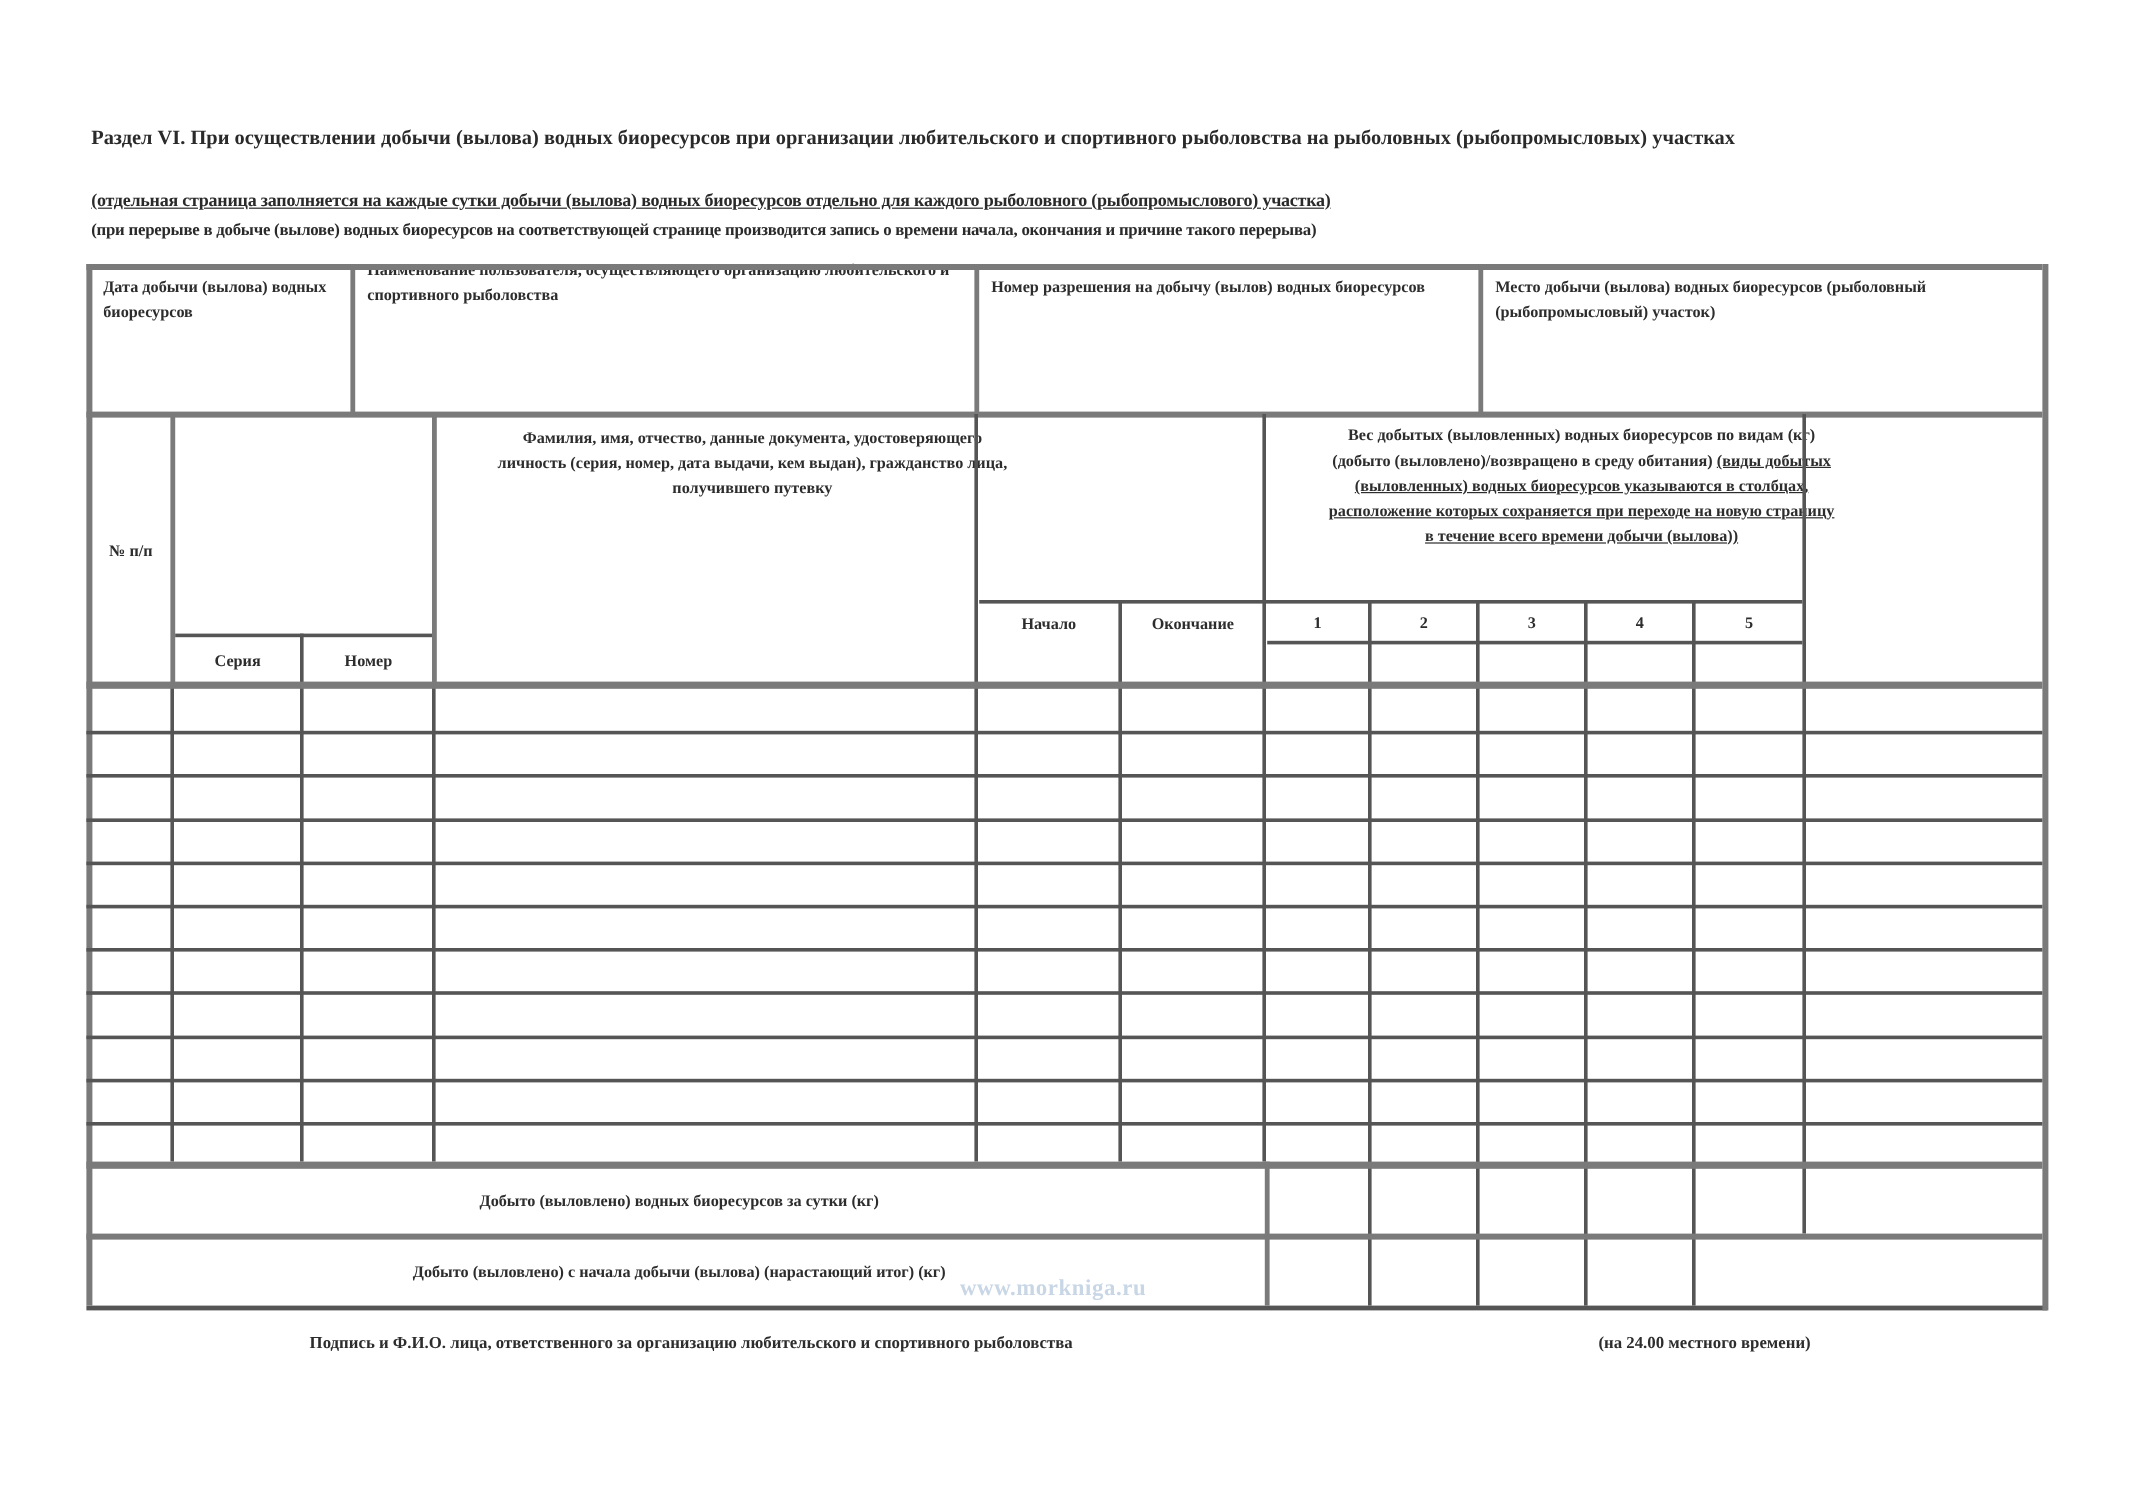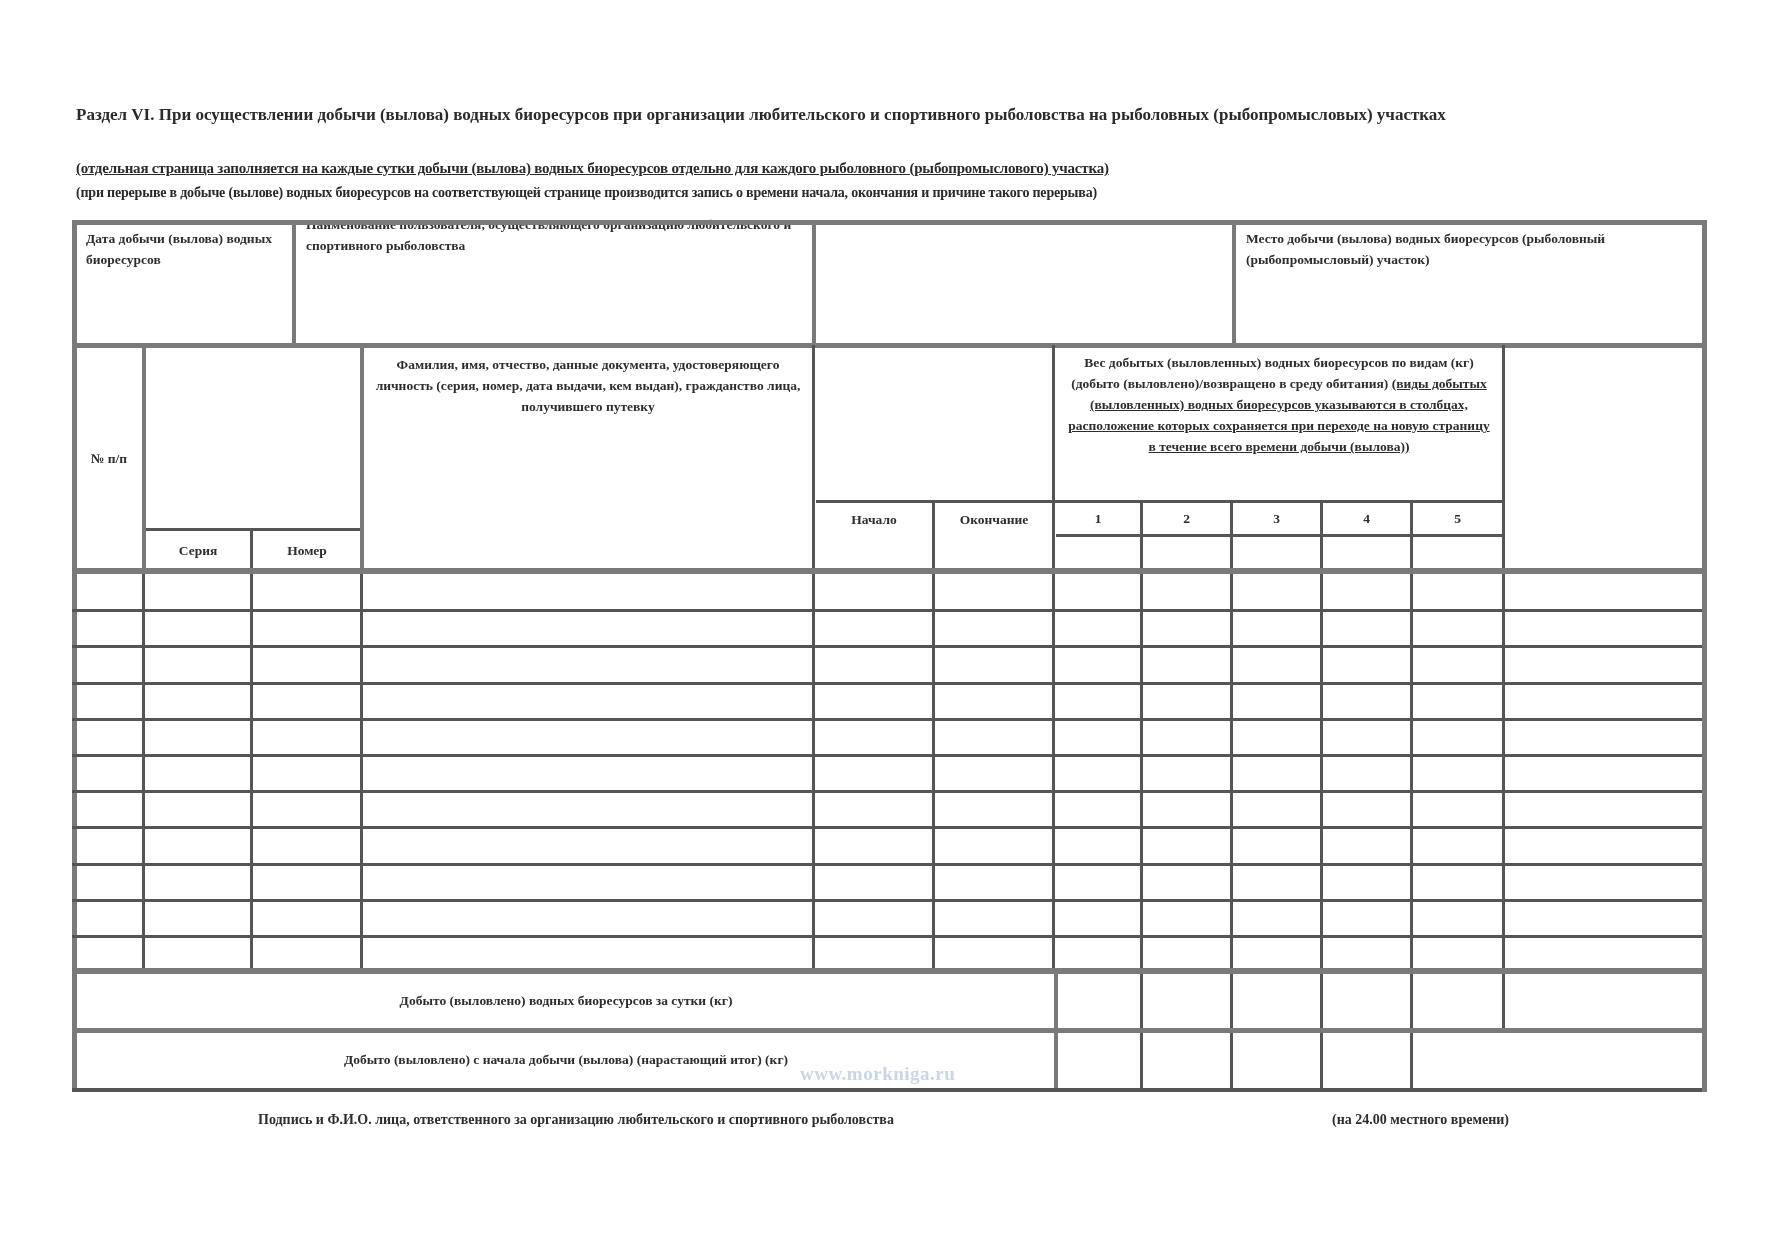--- a/index.html
+++ b/index.html
@@ -20,21 +20,21 @@
       position: absolute; left: 76px; top: 185px;
       font-size: 14px; font-weight: bold; color: #2a2a2a; letter-spacing: -0.2px;
     }
     .tbl { position: absolute; left: 0; top: 0; width: 1775px; height: 1250px; }
     .cell {
       position: absolute; box-sizing: border-box;
       font-size: 13.5px; font-weight: bold; line-height: 21px; color: #2d2d2d;
     }
     .cell.left { padding: 4px 10px; text-align: left; }
     .cell.center { display: flex; align-items: center; justify-content: center; text-align: center; padding: 0 6px; }
-    .cell.topc { text-align: center; padding: 6px 8px; }
+    .cell.topc { text-align: center; padding: 6px 8px; margin-left: 39px; }
     .u { text-decoration: underline; }
     .hline, .vline { position: absolute; background: #555; }
     .thick { background: #7a7a7a; }
     .footer-sig {
       position: absolute; left: 258px; top: 1112px; font-size: 14px; font-weight: bold; color: #2d2d2d;
     }
     .footer-time {
       position: absolute; left: 1332px; top: 1112px; font-size: 14px; font-weight: bold; color: #2d2d2d;
     }
     .watermark {
@@ -49,20 +49,21 @@
 <div class="title">Раздел VI. При осуществлении добычи (вылова) водных биоресурсов при организации любительского и спортивного рыболовства на рыболовных (рыбопромысловых) участках</div>
 <div class="subtitle-u">(отдельная страница заполняется на каждые сутки добычи (вылова) водных биоресурсов отдельно для каждого рыболовного (рыбопромыслового) участка)</div>
 <div class="subtitle-n">(при перерыве в добыче (вылове) водных биоресурсов на соответствующей странице производится запись о времени начала, окончания и причине такого перерыва)</div>
 
 <div class="tbl" id="form-table">
 
   <div class="cell left" style="left:76px;top:224px;width:212px;height:120px;">Дата добычи (вылова) водных биоресурсов</div>
   <div class="data-cell" style="left:76px;top:290px;width:212px;height:52px;"></div>
   <div class="cell left" style="left:296px;top:210px;width:512px;height:120px;">Наименование пользователя, осуществляющего организацию любительского и спортивного рыболовства</div>
   <div class="data-cell" style="left:296px;top:270px;width:512px;height:72px;"></div>
+  <div class="cell left" style="left:816px;top:224px;width:412px;height:120px;">Номер разрешения на добычу (вылов) водных биоресурсов</div>
   <div class="data-cell" style="left:816px;top:270px;width:412px;height:72px;"></div>
   <div class="cell left" style="left:1236px;top:224px;width:462px;height:120px;">Место добычи (вылова) водных биоресурсов (рыболовный (рыбопромысловый) участок)</div>
   <div class="data-cell" style="left:1236px;top:270px;width:462px;height:72px;"></div>
 
   <div class="cell center" style="left:76px;top:348px;width:66px;height:220px;">№ п/п</div>
   <div class="cell center" style="left:146px;top:532px;width:104px;height:36px;">Серия</div>
   <div class="cell center" style="left:254px;top:532px;width:106px;height:36px;border-radius:12px;">Номер</div>
   <div class="cell topc" style="left:364px;top:348px;width:448px;height:220px;">Фамилия, имя, отчество, данные документа, удостоверяющего личность (серия, номер, дата выдачи, кем выдан), гражданство лица, получившего путевку</div>
   <div class="cell center" style="left:816px;top:504px;width:116px;height:30px;">Начало</div>
   <div class="cell center" style="left:936px;top:504px;width:116px;height:30px;">Окончание</div>

